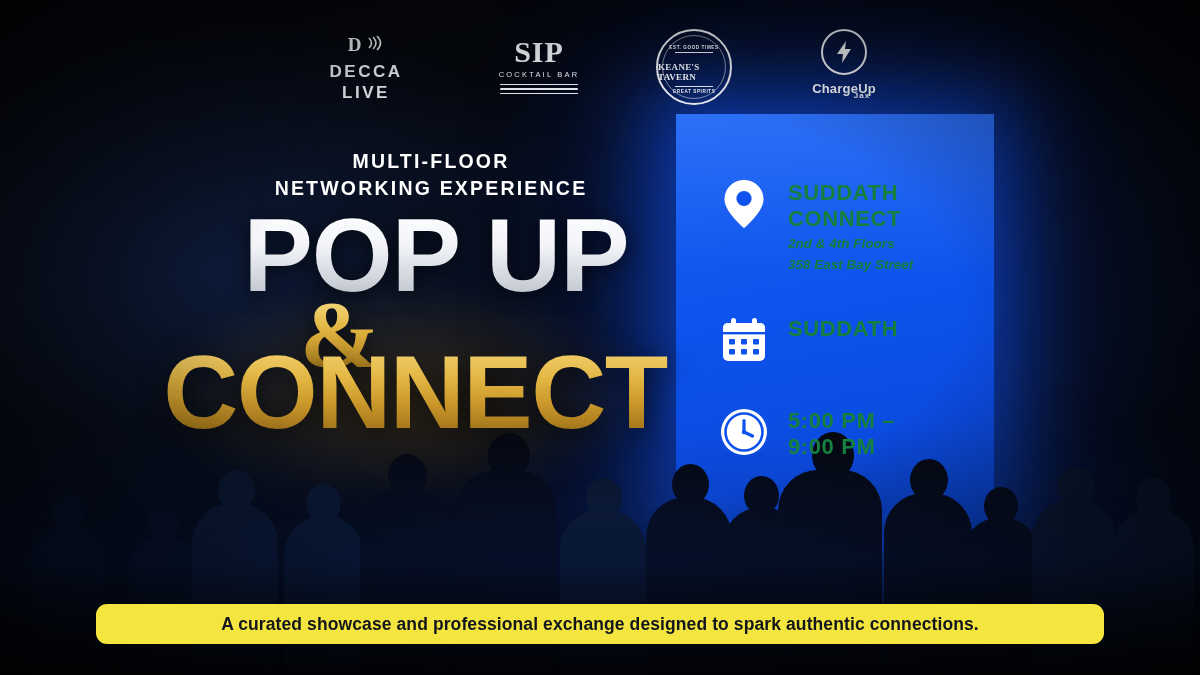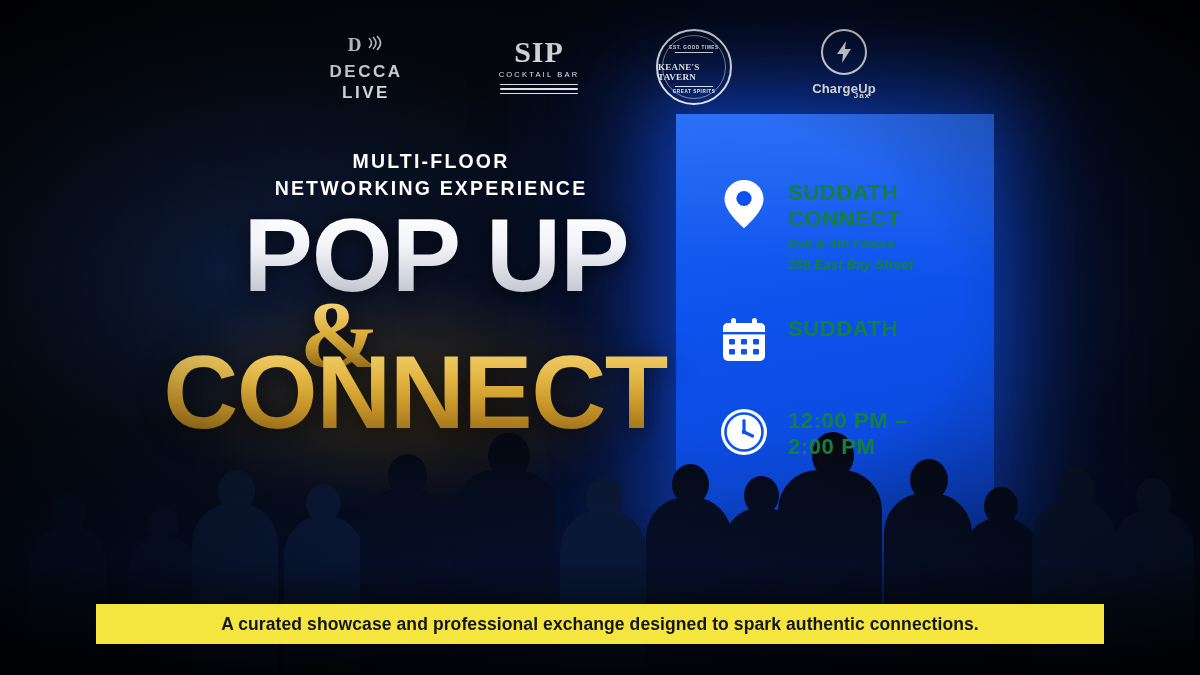--- a/index.html
+++ b/index.html
@@ -102,21 +102,21 @@
   .crowd{position:absolute;left:0;bottom:0;width:1200px;height:300px;}
   .p{position:absolute;bottom:0;background:#05070d;border-radius:40px 40px 0 0;}
   .h{position:absolute;background:#05070d;border-radius:50%;}
   .p.l1{background:#0a1526;}
   .h.l1{background:#0a1526;}
   .p.l2{background:#060b16;}
   .h.l2{background:#060b16;}
 
   
   .banner{position:absolute;left:96px;top:604px;width:1008px;height:40px;
-    background:#f5e53f;display:flex;align-items:center;justify-content:center;}
+    background:#f5e53f;display:flex;align-items:center;justify-content:center;border-radius:11px;}
   .banner span{font:700 17.5px "Liberation Sans",sans-serif;color:#12161d;letter-spacing:.1px;}
 </style>
 </head>
 <body>
 
 <div class="poster">
 
   <div class="bg-base"></div>
   <div class="door"></div>
   <div class="door-floor"></div>
@@ -260,22 +260,22 @@
       <div class="ic">
         <svg width="50" height="50" viewBox="0 0 50 50">
           <circle cx="25" cy="25" r="23" fill="#ffffff"></circle>
           <circle cx="25" cy="25" r="18.5" fill="none" stroke="#0d52ec" stroke-width="2.6"></circle>
           <line x1="25" y1="25" x2="25" y2="13.5" stroke="#0d52ec" stroke-width="3.2" stroke-linecap="round"></line>
           <line x1="25" y1="25" x2="33.5" y2="29" stroke="#0d52ec" stroke-width="3.2" stroke-linecap="round"></line>
           <circle cx="25" cy="25" r="2.2" fill="#0d52ec"></circle>
         </svg>
       </div>
       <div class="txt">
-        <div class="t-big">12:00 PM –</div>
-        <div class="t-big">2:00 PM</div>
+        <div class="t-big">5:00 PM –</div>
+        <div class="t-big">9:00 PM</div>
       </div>
     </div>
 
   </div>
 
   <div class="banner">
     <span>A curated showcase and professional exchange designed to spark authentic connections.</span>
   </div>
 
 </div>

